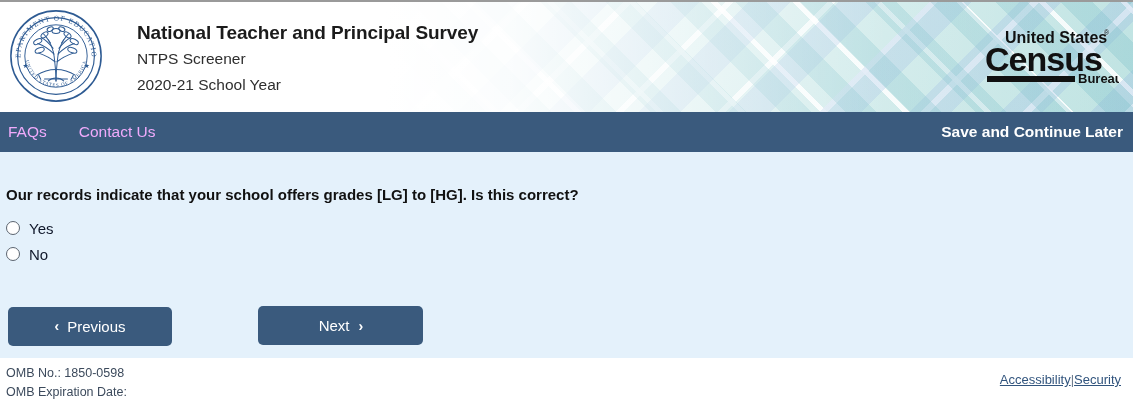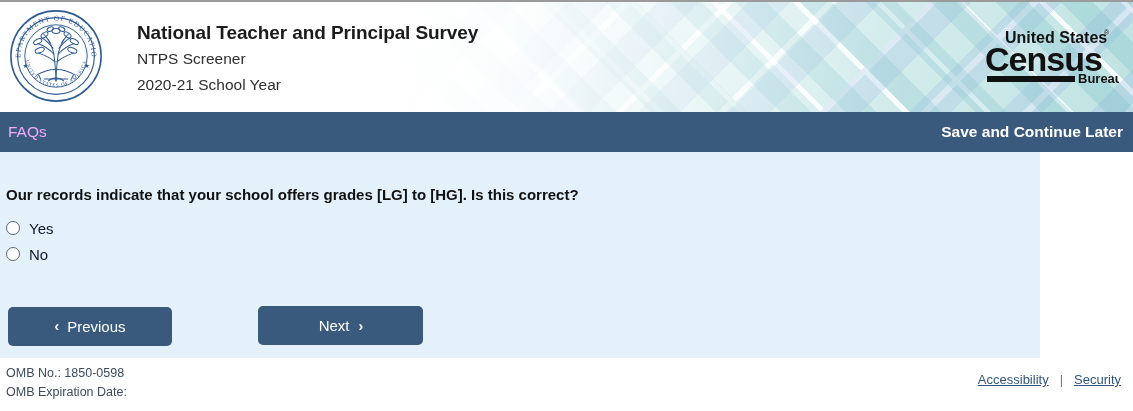--- a/index.html
+++ b/index.html
@@ -64,21 +64,21 @@
   }
   .nav-faqs { margin-left:8px; }
   .nav-contact { margin-left:32px; }
   .nav-save {
     position:absolute; right:10px; top:0; line-height:40px;
     color:#ffffff; font-size:15.5px; cursor:pointer;font-weight:bold;
   }
 
   
   .content {
-    position:absolute; top:152px; left:0; width:1040px; height:206px;
+    position:absolute; top:152px; left:0; width:1133px; height:206px;
     background:#e4f1fb;
   }
   .question {
     position:absolute; left:6px; top:34px;
     font-size:15px; font-weight:bold; color:#111111;
   }
   .options { position:absolute; left:6px; top:64px; }
   .option-row {
     display:flex; align-items:center; height:24px; margin-bottom:2px; cursor:pointer;
   }
@@ -107,21 +107,21 @@
     position:absolute; top:358px; left:0; width:1133px; height:48px;
     background:#ffffff;
   }
   .omb {
     position:absolute; left:6px; top:6px;
     font-size:12.5px; color:#3c4a5c; line-height:19px;
   }
   .footer-links {
     position:absolute; right:12px; top:14px;
     font-size:13px; color:#31547d;
-    display:flex; align-items:center; gap:11px;
+    display:flex; align-items:center; 
   }
   .footer-links a { color:#31547d; text-decoration:underline; cursor:pointer; }
   .footer-sep { color:#6b7a8c; text-decoration:none; }
 </style>
 </head>
 <body>
 
 <div id="page">
 
   <div class="top-rule"></div>
@@ -184,20 +184,21 @@
       <text x="125" y="9" font-family="'Liberation Sans',sans-serif" font-size="7" fill="#111">®</text>
       <text x="6" y="45" font-family="'Liberation Sans',sans-serif" font-size="34" font-weight="bold" fill="#111" letter-spacing="-1">Census</text>
       <rect x="8" y="50" width="88" height="6" fill="#111"></rect>
       <text x="99" y="57" font-family="'Liberation Sans',sans-serif" font-size="13" font-weight="bold" fill="#111">Bureau</text>
     </svg>
   </div>
 
   <div class="navbar">
     <div class="nav-left">
       <span class="nav-link nav-faqs">FAQs</span>
+      <span class="nav-link nav-contact">Contact Us</span>
     </div>
     <span class="nav-save">Save and Continue Later</span>
   </div>
 
   <div class="content">
 
     <div class="question">Our records indicate that your school offers grades [LG] to [HG]. Is this correct?</div>
 
     <div class="options">
       <label class="option-row">

